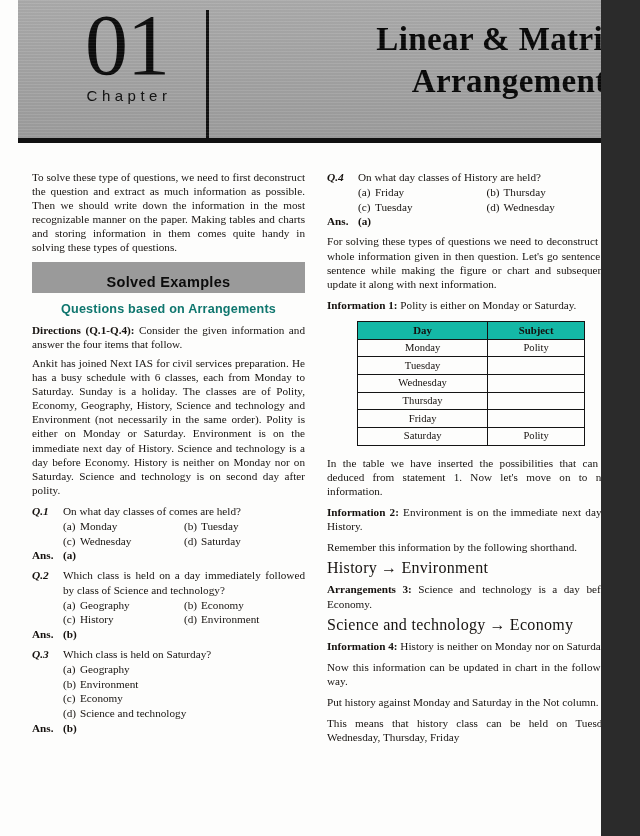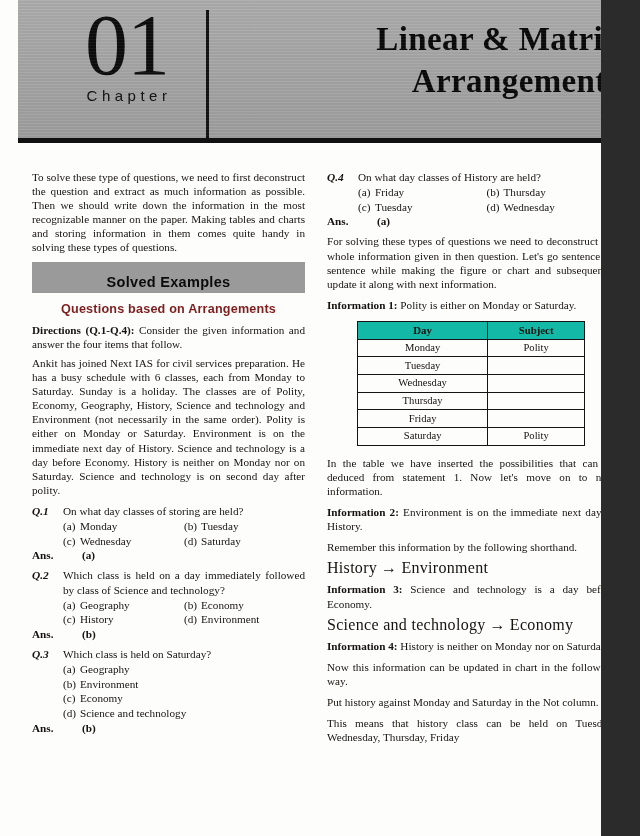--- a/index.html
+++ b/index.html
@@ -116,21 +116,21 @@
     padding: 13px 0 4px 0;
     margin: 3px 0 9px 0;
     letter-spacing: 0.3px;
   }
   .subhead {
     font-family: "Liberation Sans", sans-serif;
     font-weight: bold;
     font-size: 12.6px;
     text-align: center;
     margin: 0 0 7px 0;
-    color: #7f1d1d;
+    color: #0f766e;
     letter-spacing: 0.2px;
   }
 
   
   .qblock { margin-bottom: 2px; }
   .qrow {
     display: flex;
     align-items: flex-start;
     margin-bottom: 1px;
   }
@@ -156,21 +156,20 @@
     font-size: 11.2px;
     line-height: 14.6px;
     white-space: nowrap;
   }
   .opt.full { flex: 0 0 100%; }
   .optmark { display:inline-block; width: 17px; }
   .ansrow {
     display: flex;
     margin-top: 0px;
     margin-bottom: 6px;
-    gap: 19px;
   }
   .anslabel {
     font-weight: bold;
     width: 31px;
     flex: 0 0 31px;
     font-size: 11.2px;
   }
   .ansval { font-weight: bold; font-size: 11.2px; }
 
   
@@ -229,21 +228,21 @@
 
       <div class="subhead">Questions based on Arrangements</div>
 
       <p class="para tight"><span class="bold">Directions (Q.1-Q.4):</span><span> Consider the given information and answer the four items that follow.</span></p>
 
       <p class="para">Ankit has joined Next IAS for civil services preparation. He has a busy schedule with 6 classes, each from Monday to Saturday. Sunday is a holiday. The classes are of Polity, Economy, Geography, History, Science and technology and Environment (not necessarily in the same order). Polity is either on Monday or Saturday. Environment is on the immediate next day of History. Science and technology is a day before Economy. History is neither on Monday nor on Saturday. Science and technology is on second day after polity.</p>
 
       <div class="qblock">
         <div class="qrow">
           <div class="qlabel">Q.1</div>
-          <div class="qtext">On what day classes of storing are held?</div>
+          <div class="qtext">On what day classes of comes are held?</div>
         </div>
         <div class="opts">
           <div class="optrow">
             <div class="opt"><span class="optmark">(a)</span><span>Monday</span></div>
             <div class="opt"><span class="optmark">(b)</span><span>Tuesday</span></div>
           </div>
           <div class="optrow">
             <div class="opt"><span class="optmark">(c)</span><span>Wednesday</span></div>
             <div class="opt"><span class="optmark">(d)</span><span>Saturday</span></div>
           </div>
@@ -367,21 +366,21 @@
       </div>
 
       <p class="para">In the table we have inserted the possibilities that can be deduced from statement 1. Now let's move on to next information.</p>
 
       <p class="para"><span class="bold">Information 2:</span><span> Environment is on the immediate next day of History.</span></p>
 
       <p class="para">Remember this information by the following shorthand.</p>
 
       <p class="shorthand"><span>History</span><span class="arrow">→</span><span>Environment</span></p>
 
-      <p class="para"><span class="bold">Information 3:</span><span> Science and technology is a day before Economy.</span></p>
+      <p class="para"><span class="bold">Arrangements 3:</span><span> Science and technology is a day before Economy.</span></p>
 
       <p class="shorthand"><span>Science and technology</span><span class="arrow">→</span><span>Economy</span></p>
 
       <p class="para"><span class="bold">Information 4:</span><span> History is neither on Monday nor on Saturday.</span></p>
 
       <p class="para">Now this information can be updated in chart in the following way.</p>
 
       <p class="para">Put history against Monday and Saturday in the Not column.</p>
 
       <p class="para">This means that history class can be held on Tuesday, Wednesday, Thursday, Friday</p>

